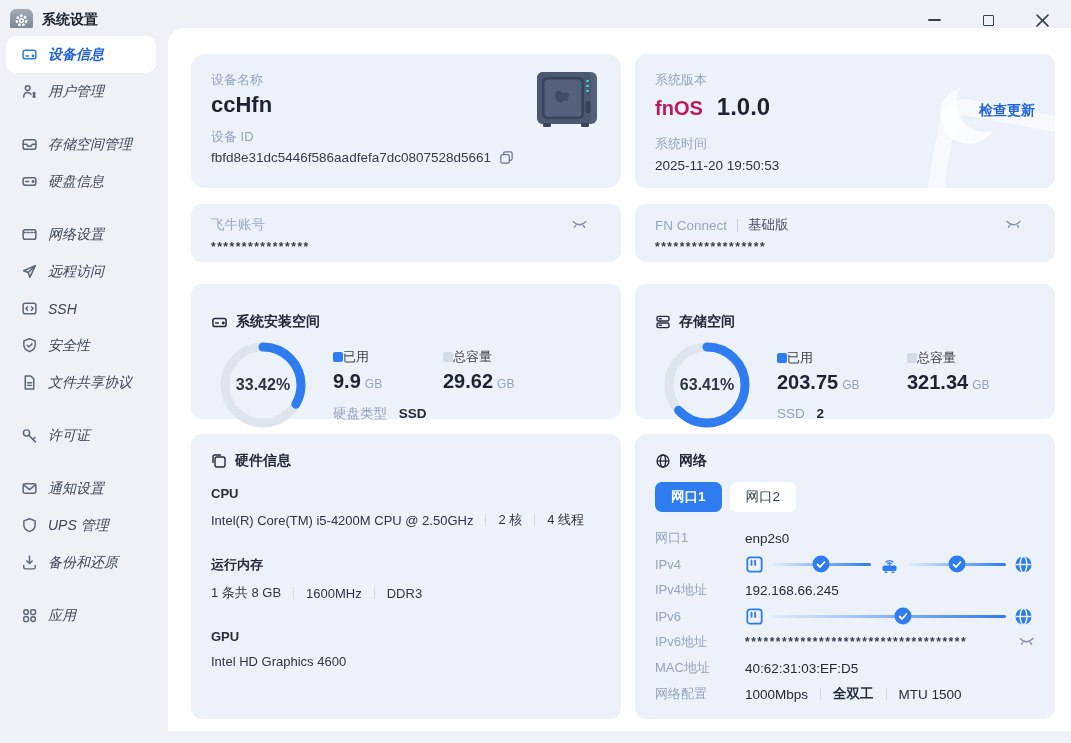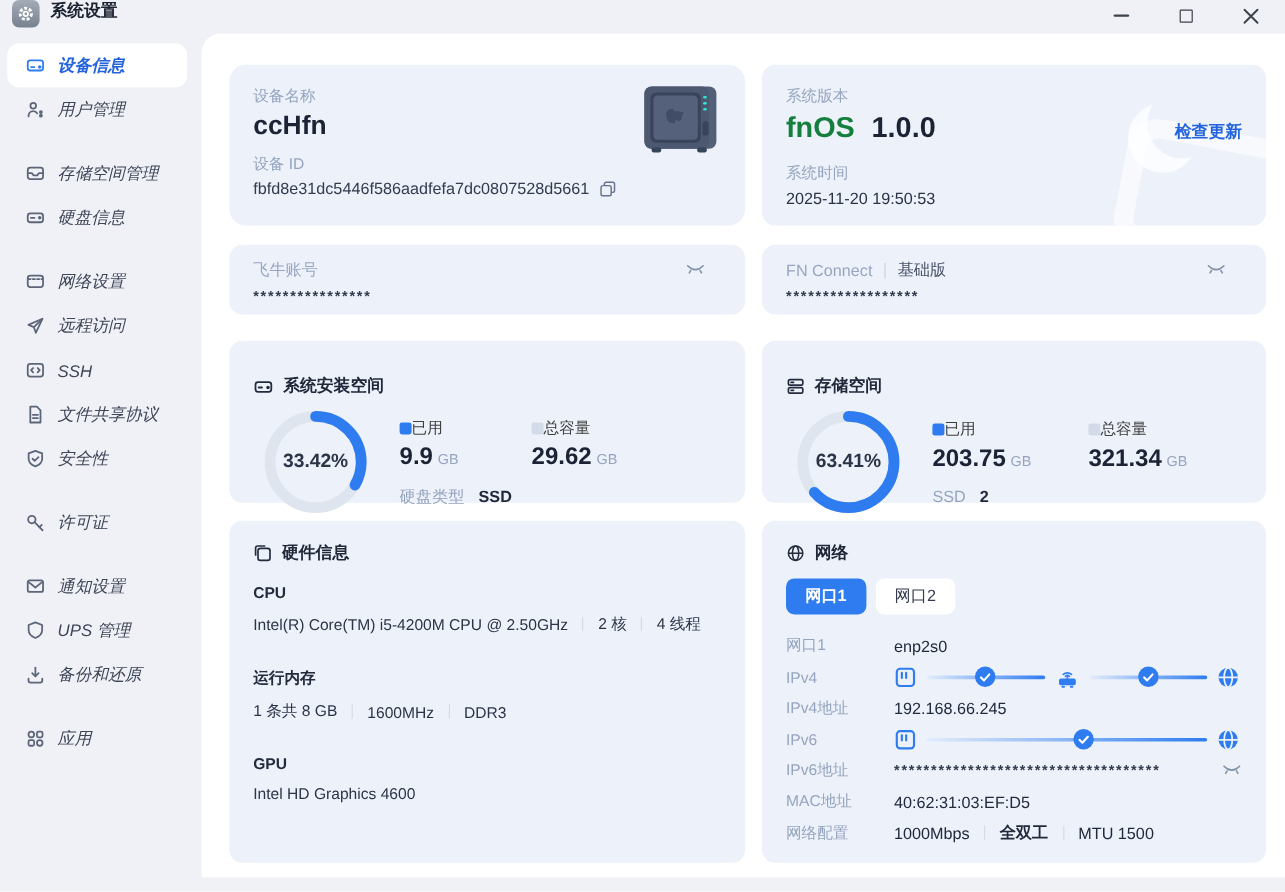--- a/index.html
+++ b/index.html
@@ -2,21 +2,21 @@
 <html><head>
 <meta charset="utf-8">
 <style>
   * { margin:0; padding:0; box-sizing:border-box; }
   html,body { width:1071px; height:743px; overflow:hidden; }
   body {
     font-family:"Liberation Sans","DejaVu Sans",sans-serif;
     background:#eff1f7; color:#232b3d; font-size:13px;
   }
   
-  .titlebar { height:28px; display:flex; align-items:flex-start; padding:0 12px 0 10px; background:#eff1f7; }
+  .titlebar { height:28px; display:flex; align-items:center; padding:12px 12px 0 10px; background:#eff1f7; }
   .app-badge { width:23px; height:23px; border-radius:6px; background:linear-gradient(180deg,#a2abb6,#78828f);
     display:flex; align-items:center; justify-content:center; margin-right:9px; }
   .titlebar-title { font-size:14px; font-weight:700; color:#1c2330; }
   .win-controls { margin-left:auto; display:flex; align-items:center; gap:28px; padding-right:4px; }
   .win-btn { width:26px; height:26px; display:flex; align-items:center; justify-content:center; cursor:pointer; }
   .glyph-min { width:13px; height:2px; background:#3c424c; border-radius:1px; }
   .glyph-max { width:11px; height:11px; border:1.6px solid #3c424c; border-radius:1px; }
   
   .app-body { display:flex; height:703px; }
   .sidebar { width:168px; flex:0 0 168px; background:#eff1f7; padding-top:8px;font-style:italic; }
@@ -33,21 +33,21 @@
   .card { background:#edf2fa; border-radius:11px; position:relative; }
   
   .card-device { height:134px; padding:17px 20px;border-radius:14px; }
   .lbl { font-size:13px; color:#95a4be; }
   .device-name { font-size:22px; font-weight:700; color:#1b2335; margin:3px 0 10px; }
   .device-id-row { display:flex; align-items:center; gap:8px; margin-top:4px; color:#333b4e; font-size:13.5px; }
   .copy-btn { cursor:pointer; display:flex; }
   .nas-art { position:absolute; top:14px; right:18px; }
   .card-version { height:134px; padding:17px 20px; overflow:hidden; }
   .ver-row { display:flex; align-items:baseline; margin:4px 0 14px; position:relative; z-index:2; }
-  .ver-name { font-size:24px; font-weight:700; color:#15803d; }
+  .ver-name { font-size:20px; font-weight:700; color:#be185d; }
   .ver-num { font-size:24px; font-weight:700; color:#1b2335; margin-left:14px; }
   .check-update { margin-left:auto; color:#2464dd; font-weight:700; font-size:14px; cursor:pointer; }
   .ver-cols { display:flex; position:relative; z-index:2; }
   .ver-col1 { width:217px; }
   .ver-val { color:#2a3245; margin-top:5px; font-size:13.5px; }
   .moon { position:absolute; left:305px; top:32px; width:58px; height:58px; z-index:1; }
   .moon::before { content:""; position:absolute; inset:0; border-radius:50%; background:#fafcff; }
   .moon::after { content:""; position:absolute; left:16px; top:-12px; width:58px; height:58px; border-radius:50%; background:#edf2fa; }
   .watermark { position:absolute; right:-28px; bottom:-30px; width:150px; height:110px;
     border:16px solid rgba(255,255,255,.55); border-radius:26px; transform:rotate(0.03turn); z-index:1; }
@@ -196,34 +196,34 @@
             <rect x="2" y="3" width="12" height="10" rx="2"></rect>
             <path d="M6.2 6.3 L4.6 8 L6.2 9.7"></path>
             <path d="M9.8 6.3 L11.4 8 L9.8 9.7"></path>
           </svg>
         </span>
       <span>SSH</span>
     </div>
     <div class="side-item">
       <span class="icn">
           <svg width="17" height="17" viewBox="0 0 16 16" fill="none" stroke="currentColor" stroke-width="1.4" stroke-linecap="round" stroke-linejoin="round">
+            <path d="M8 1.6 L13.3 3.6 V7.8 c0 3-2.4 4.9-5.3 6 -2.9-1.1-5.3-3-5.3-6 V3.6 Z"></path>
+            <path d="M5.8 7.8 l1.6 1.6 L10.4 6.5"></path>
+          </svg>
+        </span>
+      <span>安全性</span>
+    </div>
+    <div class="side-item">
+      <span class="icn">
+          <svg width="17" height="17" viewBox="0 0 16 16" fill="none" stroke="currentColor" stroke-width="1.4" stroke-linecap="round" stroke-linejoin="round">
             <path d="M4 1.8 h5.2 L12 4.6 V14.2 H4 Z"></path>
             <path d="M6 8.2 h4 M6 10.7 h4"></path>
           </svg>
         </span>
       <span>文件共享协议</span>
-    </div>
-    <div class="side-item">
-      <span class="icn">
-          <svg width="17" height="17" viewBox="0 0 16 16" fill="none" stroke="currentColor" stroke-width="1.4" stroke-linecap="round" stroke-linejoin="round">
-            <path d="M8 1.6 L13.3 3.6 V7.8 c0 3-2.4 4.9-5.3 6 -2.9-1.1-5.3-3-5.3-6 V3.6 Z"></path>
-            <path d="M5.8 7.8 l1.6 1.6 L10.4 6.5"></path>
-          </svg>
-        </span>
-      <span>安全性</span>
     </div>
     <div class="side-gap"></div>
     <div class="side-item">
       <span class="icn">
           <svg width="17" height="17" viewBox="0 0 16 16" fill="none" stroke="currentColor" stroke-width="1.4" stroke-linecap="round" stroke-linejoin="round">
             <circle cx="5.2" cy="5.6" r="2.9"></circle>
             <path d="M7.3 7.7 L13.6 14"></path>
             <path d="M11.2 11.6 l1.8-1.8"></path>
           </svg>
         </span>

